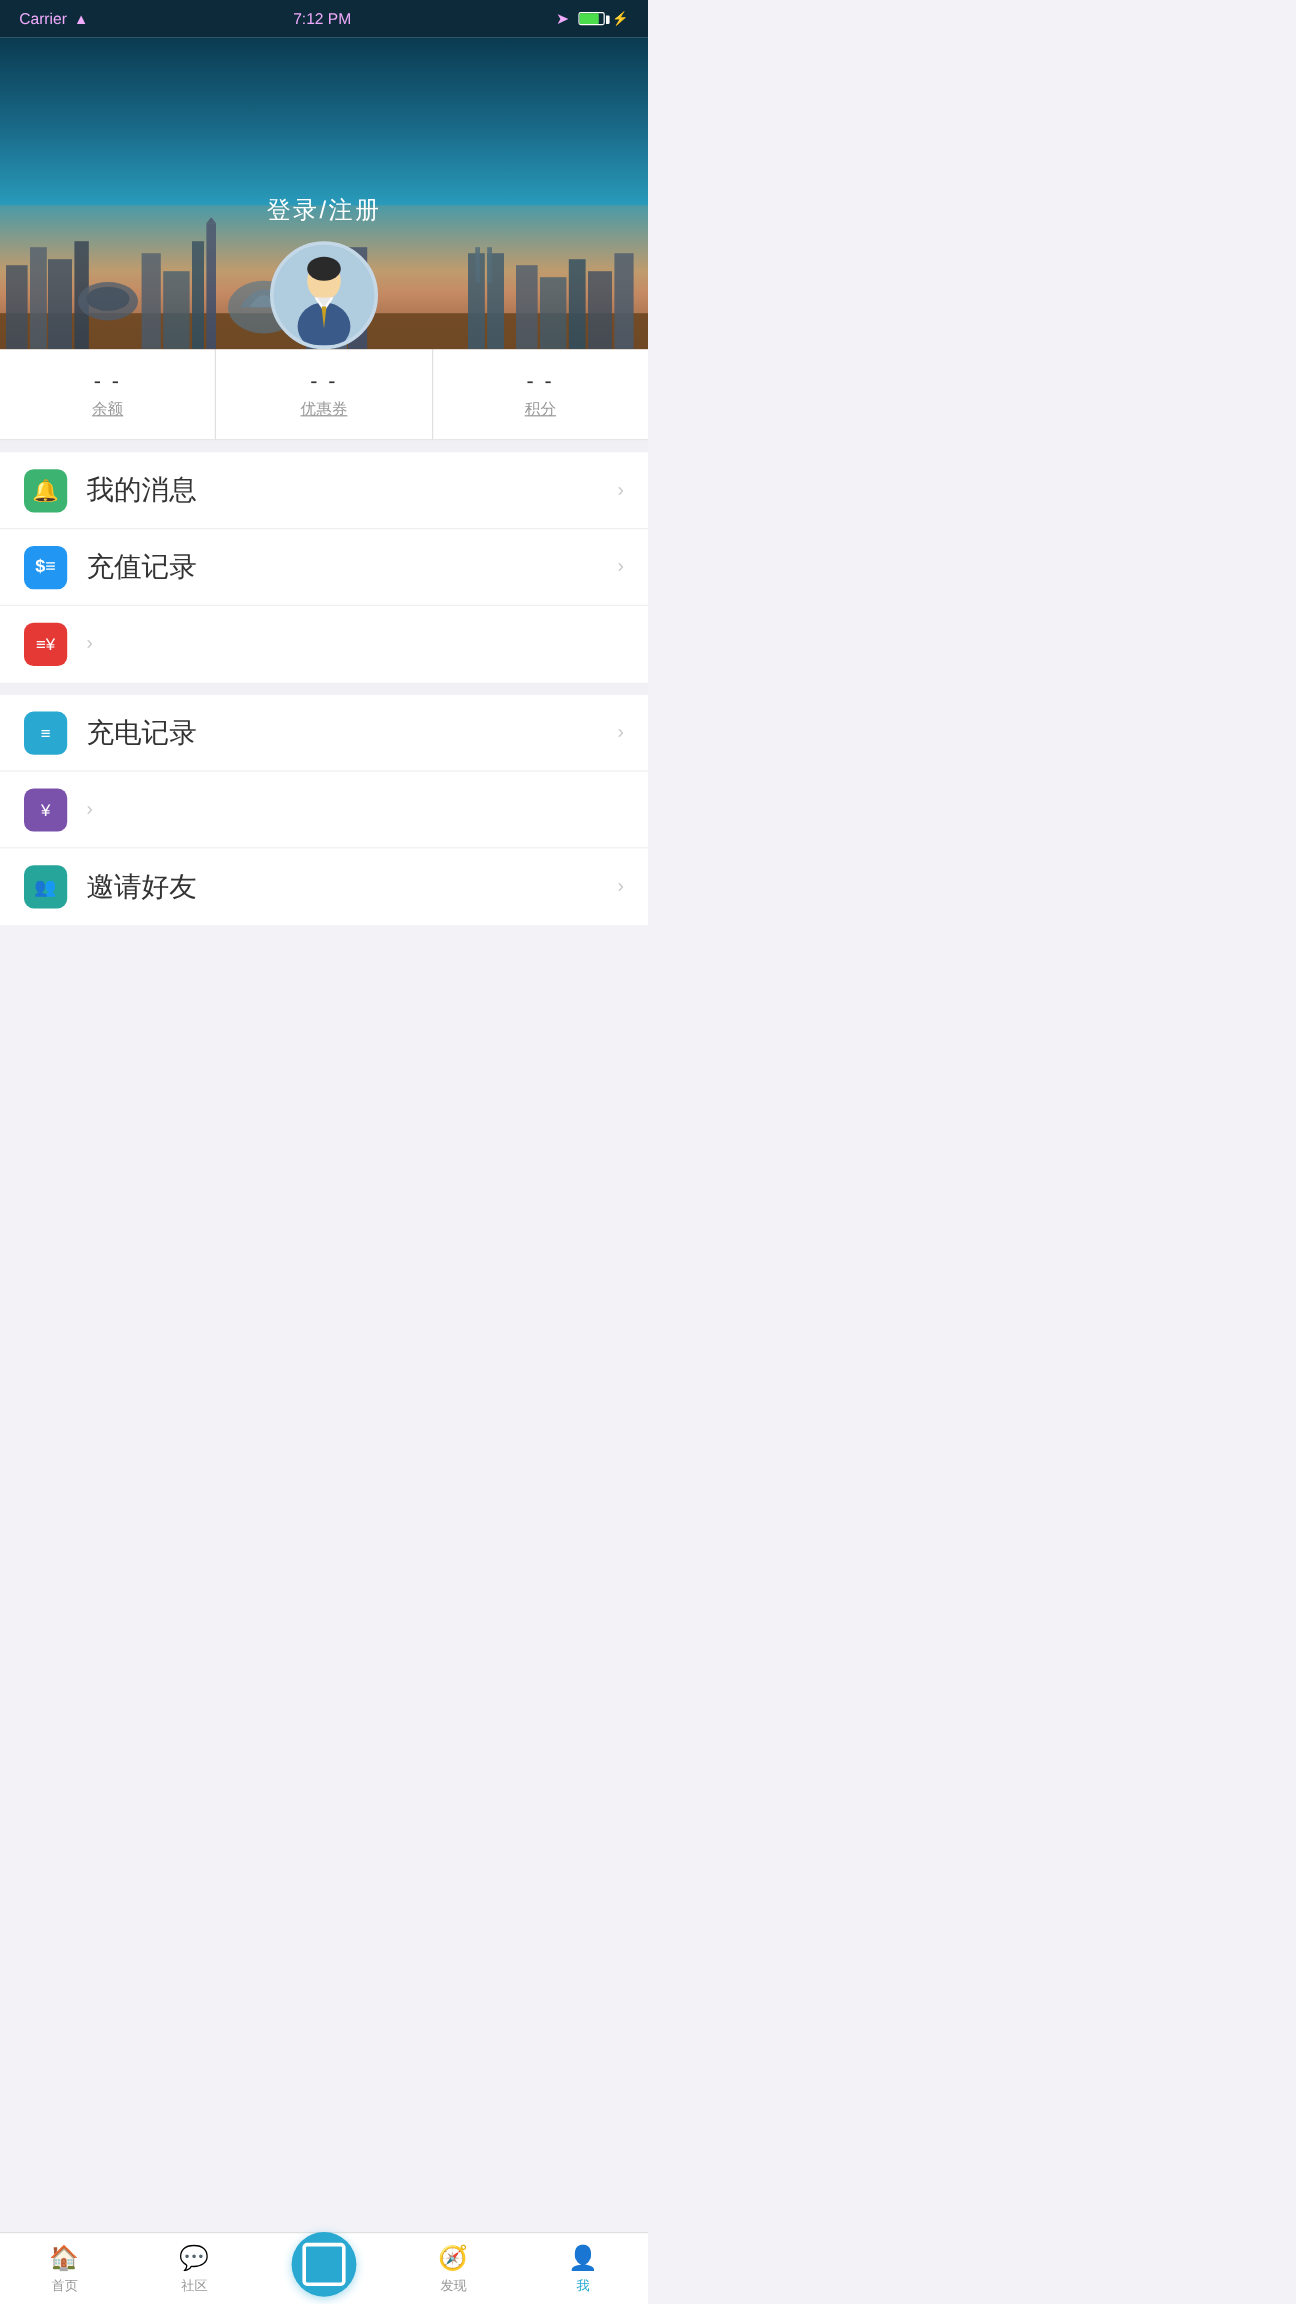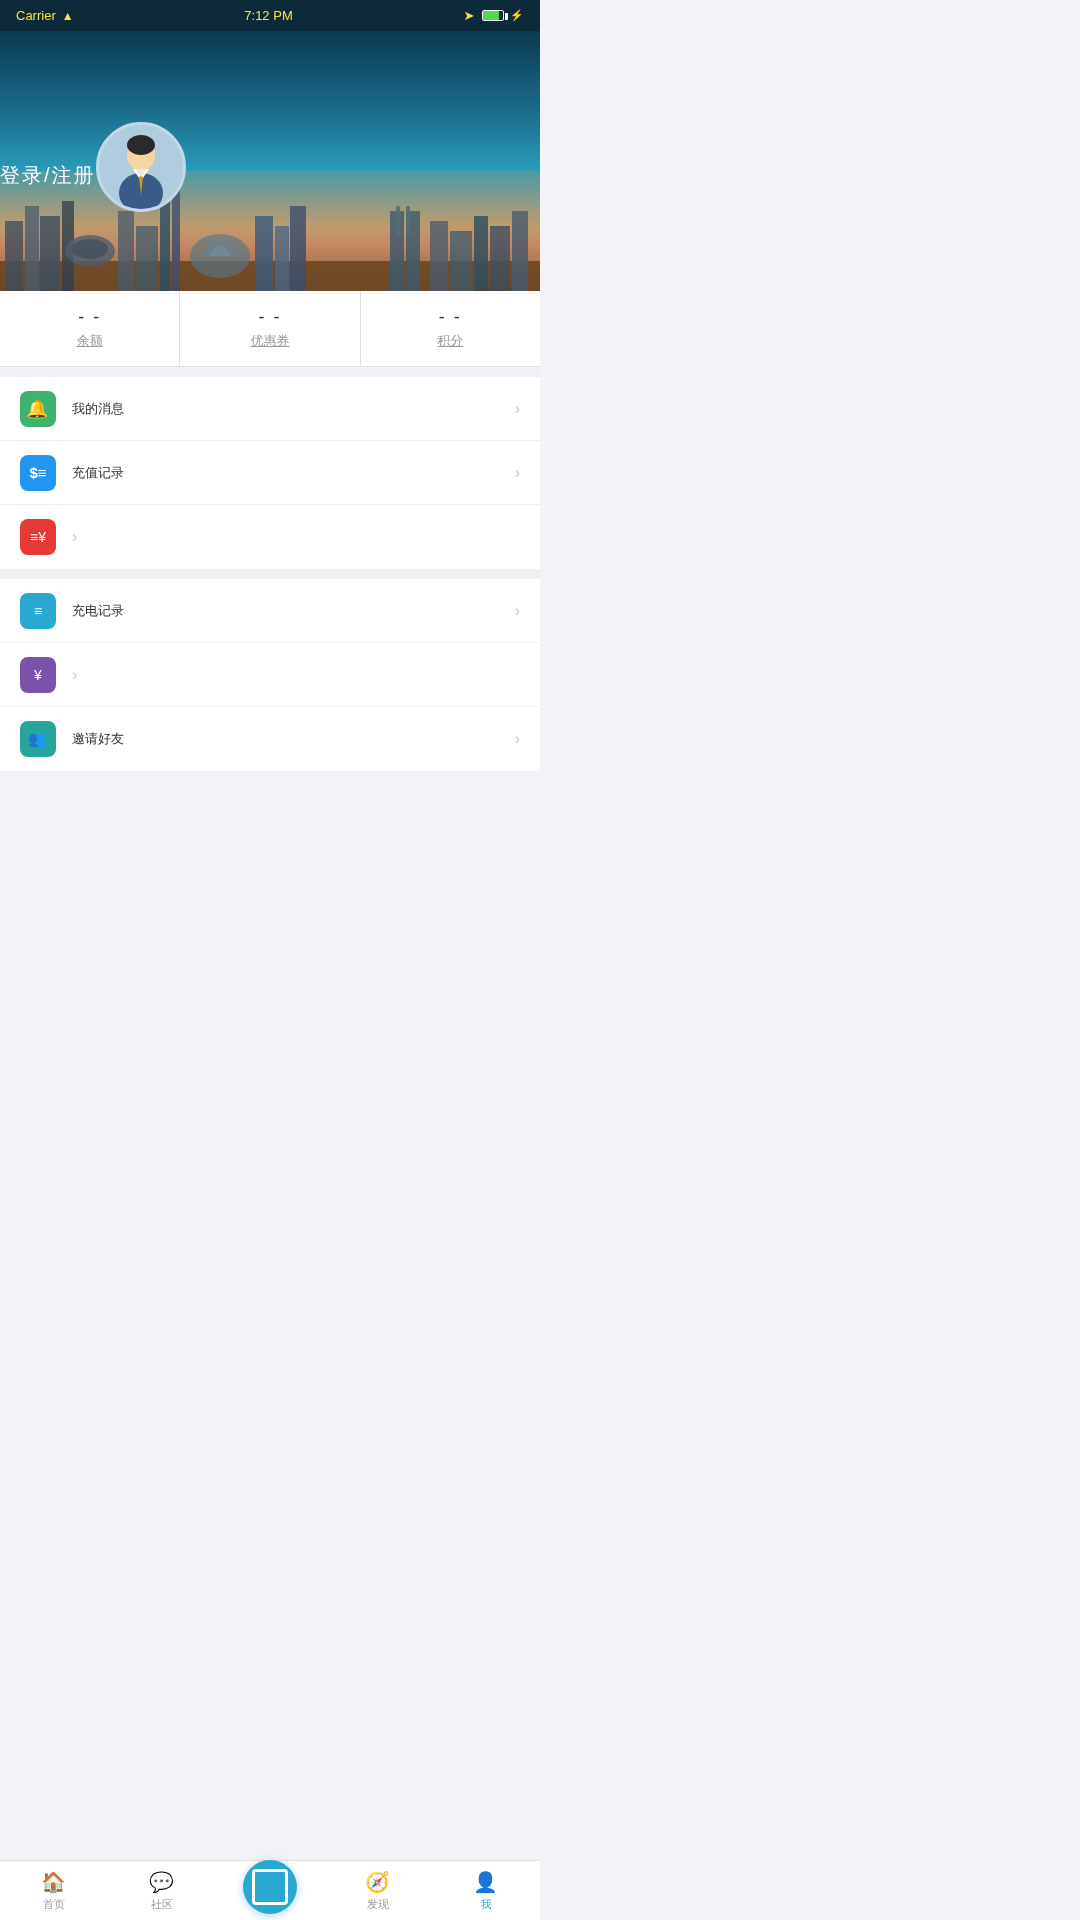--- a/index.html
+++ b/index.html
@@ -12,21 +12,21 @@
       overflow-x: hidden;
     }
 
     
     .status-bar {
       background: #0d2a3a;
       display: flex;
       justify-content: space-between;
       align-items: center;
       padding: 8px 16px;
-      color: #fde047;
+      color: #f0abfc;
       font-size: 13px;
       font-weight: 500;
     }
     .status-left { display: flex; align-items: center; gap: 6px; }
     .status-right { display: flex; align-items: center; gap: 6px; }
     .wifi-icon { font-size: 12px; }
     .battery-icon {
       display: inline-block;
       width: 22px; height: 11px;
       border: 1.5px solid white;
@@ -50,22 +50,23 @@
     }
 
     
     .header-banner {
       position: relative;
       width: 100%;
       height: 260px;
       background: linear-gradient(180deg, #0a3a50 0%, #1a6b8a 30%, #2a9dbd 55%, #c8a87a 75%, #d4956e 82%, #b87c5a 90%, #8a6040 100%);
       overflow: hidden;
       display: flex;
-      flex-direction: row;
-      align-items: center;
+      flex-direction: column;
+      align-items: center;
+      justify-content: flex-end;
     }
 
     .header-title {
       color: white;
       font-size: 20px;
       font-weight: 400;
       margin-top: 28px;
       z-index: 10;
       letter-spacing: 2px;
     }
@@ -144,21 +145,21 @@
       flex-shrink: 0;
     }
     .menu-icon.green { background: #3cb371; }
     .menu-icon.blue-ticket { background: #2196F3; }
     .menu-icon.red { background: #e53935; }
     .menu-icon.blue-list { background: #29a8d1; }
     .menu-icon.purple { background: #7b52ab; }
     .menu-icon.teal { background: #26a69a; }
 
     .menu-label {
-      font-size: 13px;
+      font-size: 23px;
       color: #333;
       flex: 1;
     }
     .menu-chevron {
       color: #c8c8c8;
       font-size: 16px;
     }
 
     
     .tab-bar {

